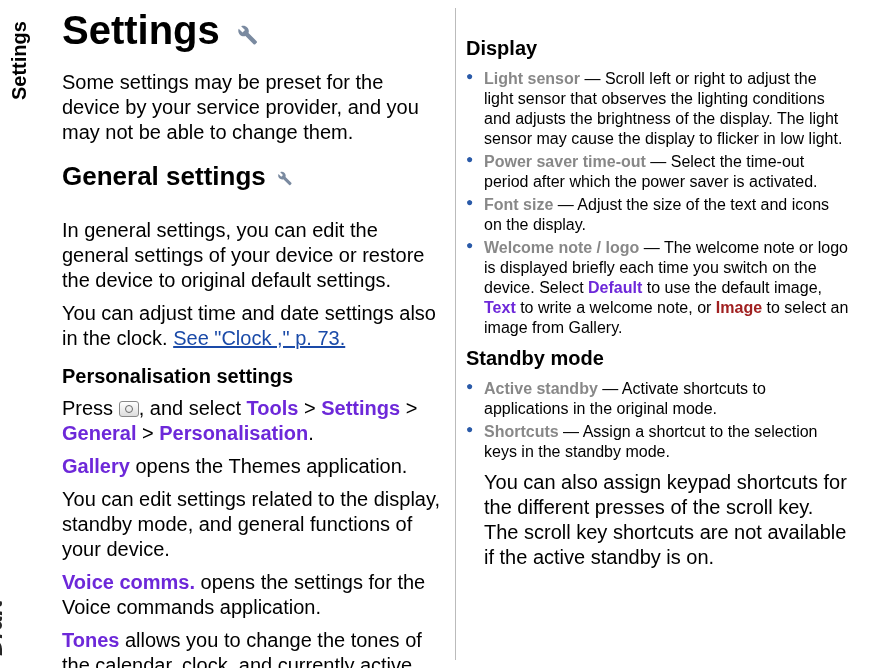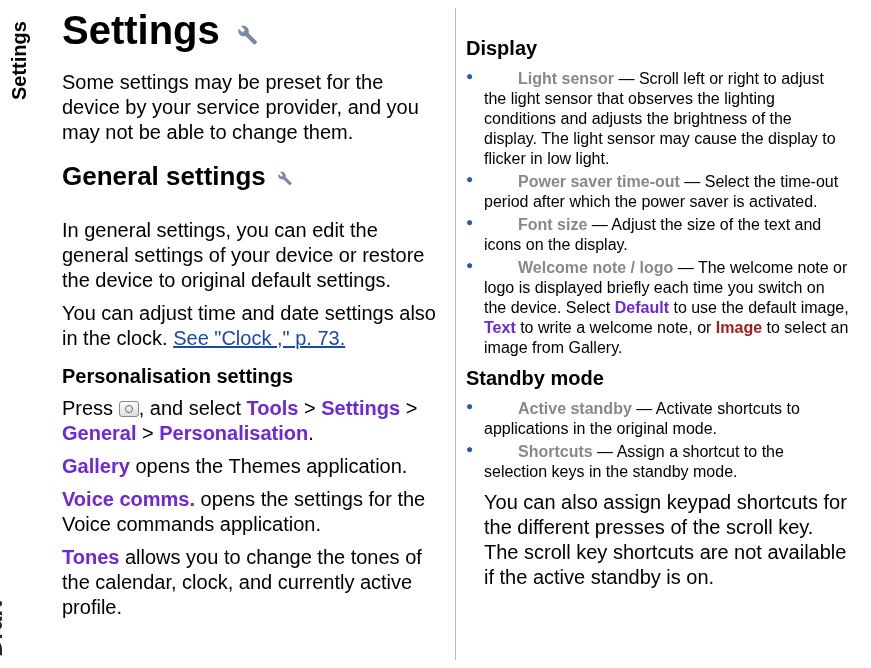--- a/index.html
+++ b/index.html
@@ -95,21 +95,21 @@
   margin: 3px 0;
 }
 ul.bullets > li::before {
   content: "●";
   position: absolute;
   left: 0;
   top: 0;
   color: #2a5aa8;
   font-size: 12px;
 }
-.term { color: #888; font-weight: bold; margin-left: 34px; }
+.term { color: #888; font-weight: bold; }
 .red { color: #a02020; font-weight: bold; }
 .icon-key {
   display: inline-block;
   width: 18px;
   height: 14px;
   border: 1px solid #888;
   border-radius: 3px;
   vertical-align: middle;
   position: relative;
   background: linear-gradient(#fff,#ddd);
@@ -160,20 +160,21 @@
       <span>You can adjust time and date settings also in the clock. </span><span class="link">See "Clock ," p. 73.</span>
     </p>
 
     <h3>Personalisation settings</h3>
     <p>
       <span>Press </span><span class="icon-key"></span><span>, and select </span><span class="grey">Tools</span><span> &gt; </span><span class="grey">Settings</span><span> &gt; </span><span class="grey">General</span><span> &gt; </span><span class="grey">Personalisation</span><span>.</span>
     </p>
     <p>
       <span class="grey">Gallery</span><span> opens the Themes application.</span>
     </p>
+    <p>You can edit settings related to the display, standby mode, and general functions of your device.</p>
     <p>
       <span class="grey">Voice comms.</span><span> opens the settings for the Voice commands application.</span>
     </p>
     <p>
       <span class="grey">Tones</span><span> allows you to change the tones of the calendar, clock, and currently active profile.</span>
     </p>
   </div>
 
   <div class="col right">
     <p style="font-weight:bold;margin-top:28px">Display</p>

